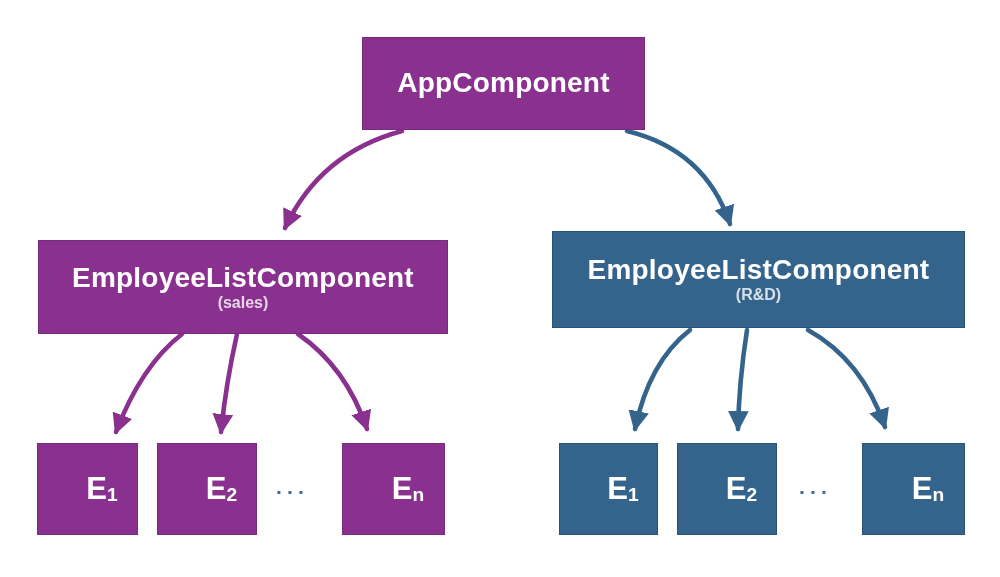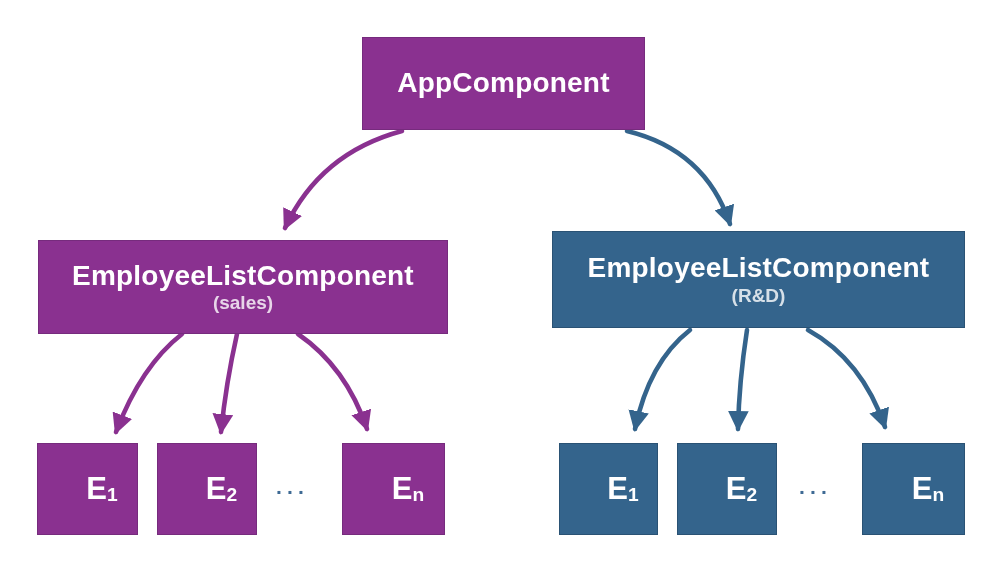--- a/index.html
+++ b/index.html
@@ -32,21 +32,21 @@
     justify-content: center;
     color: #ffffff;
     font-weight: bold;
     text-align: center;
     box-sizing: border-box;
     line-height: 1.15;
   }
   .purple { background: #8A3190; border: 1px solid #762B7D; }
   .blue   { background: #34648C; border: 1px solid #2A5274; }
   .node .title    { font-size: 28px; letter-spacing: 0.2px; }
-  .node .subtitle { font-size: 19px; color: rgba(255,255,255,0.80); margin-top: 0; }
+  .node .subtitle { font-size: 16px; color: rgba(255,255,255,0.80); margin-top: 0; }
   .enode .elabel  { font-size: 31px; margin-left: 29px; }
   .sublabel-sub   { font-size: 0.62em; vertical-align: -2px; }
   .dots {
     position: absolute;
     color: #3E6A94;
     font-size: 21px;
     font-weight: bold;
     letter-spacing: 4px;
     line-height: 1;
   }

